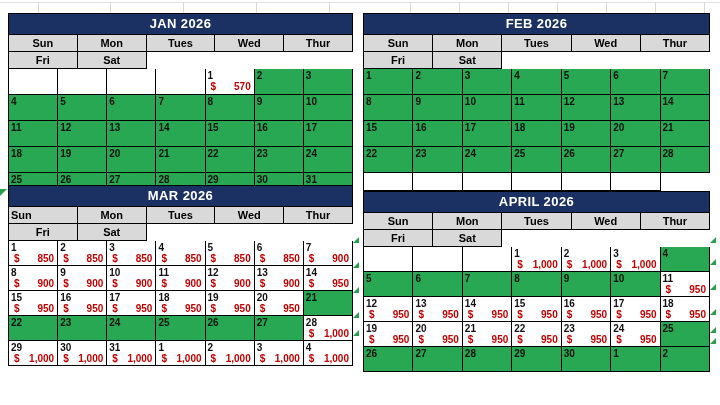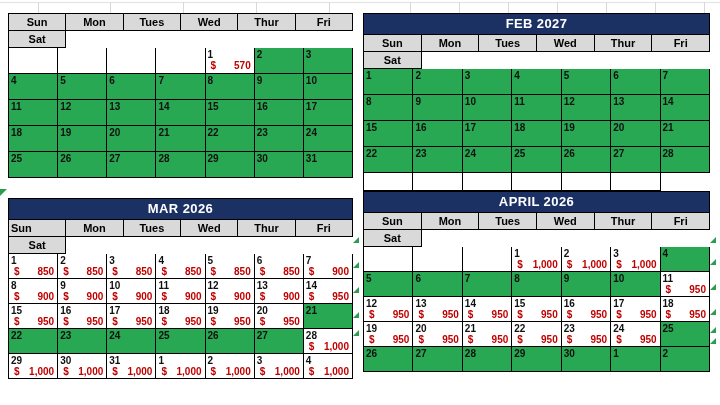--- a/index.html
+++ b/index.html
@@ -8,29 +8,29 @@
     font-family:"Liberation Sans",sans-serif;
   }
   
   .gh{position:absolute;left:0;width:720px;top:2px;height:1px;background:#e2e2e2}
   .gv{position:absolute;top:2px;width:1px;height:11px;background:#d8d8d8}
 
   
   .cal{position:absolute;border-top:1px solid #000;border-left:1px solid #000;background:#fff}
   .m0{left:8px;top:13px;width:344px}
   .m1{left:363px;top:13px;width:346px}
-  .m2{left:8px;top:198px;width:344px}
+  .m2{left:8px;top:185px;width:344px}
   .m3{left:363px;top:191px;width:346px}
 
   .title{
     height:20px;line-height:20px;background:#1b3164;color:#fff;
     font-weight:700;font-size:13px;text-align:center;letter-spacing:.4px;
     border-right:1px solid #000;border-bottom:1px solid #000;
   }
-  .dow-row{display:grid;grid-template-columns:repeat(6,1fr)}
+  .dow-row{display:grid;grid-template-columns:repeat(5,1fr)}
   .dow{
     background:#d9d9d9;color:#000;font-weight:700;font-size:11px;text-align:center;
     height:16px;line-height:16px;border-right:1px solid #000;border-bottom:1px solid #000;
     overflow:hidden;
   }
   .m2 .dow:first-child{text-align:left;padding-left:2px}
 
   .week{display:grid;grid-template-columns:repeat(7,1fr)}
   .cell{
     height:26px;background:#fff;border-right:1px solid #000;border-bottom:1px solid #000;
@@ -64,20 +64,21 @@
   <div class="gv" style="left:410px"></div>
   <div class="gv" style="left:459px"></div>
   <div class="gv" style="left:508px"></div>
   <div class="gv" style="left:557px"></div>
   <div class="gv" style="left:606px"></div>
   <div class="gv" style="left:655px"></div>
   <div class="gv" style="left:704px"></div>
 </div>
 
 <div class="cal m0 month">
+  <div class="title">JAN 2026</div>
   <div class="dow-row">
       <div class="dow">Sun</div>
       <div class="dow">Mon</div>
       <div class="dow">Tues</div>
       <div class="dow">Wed</div>
       <div class="dow">Thur</div>
       <div class="dow">Fri</div>
       <div class="dow">Sat</div>
     </div>
   <div class="weeks">
@@ -188,21 +189,21 @@
         <div class="cell g">
           <div class="daynum">30</div>
         </div>
         <div class="cell g">
           <div class="daynum">31</div>
         </div>
       </div>
     </div>
 </div>
 <div class="cal m1 month">
-  <div class="title">FEB 2027</div>
+  <div class="title">FEB 2026</div>
   <div class="dow-row">
       <div class="dow">Sun</div>
       <div class="dow">Mon</div>
       <div class="dow">Tues</div>
       <div class="dow">Wed</div>
       <div class="dow">Thur</div>
       <div class="dow">Fri</div>
       <div class="dow">Sat</div>
     </div>
   <div class="weeks">

